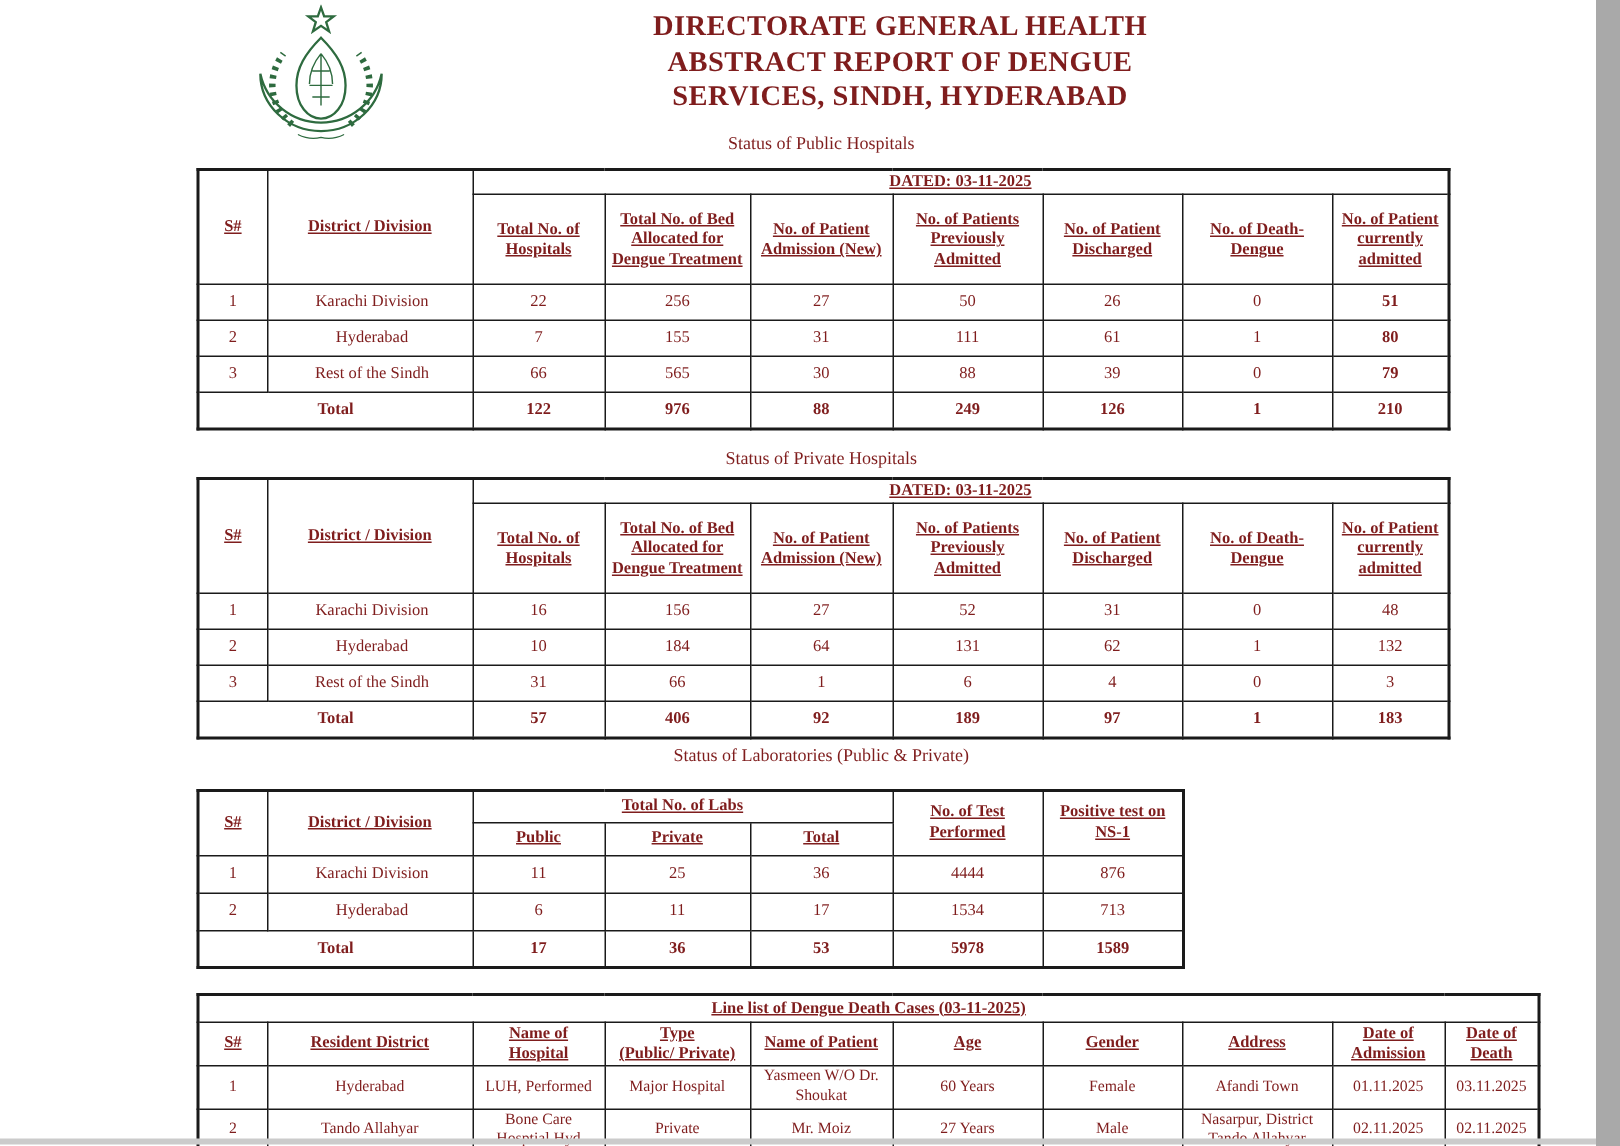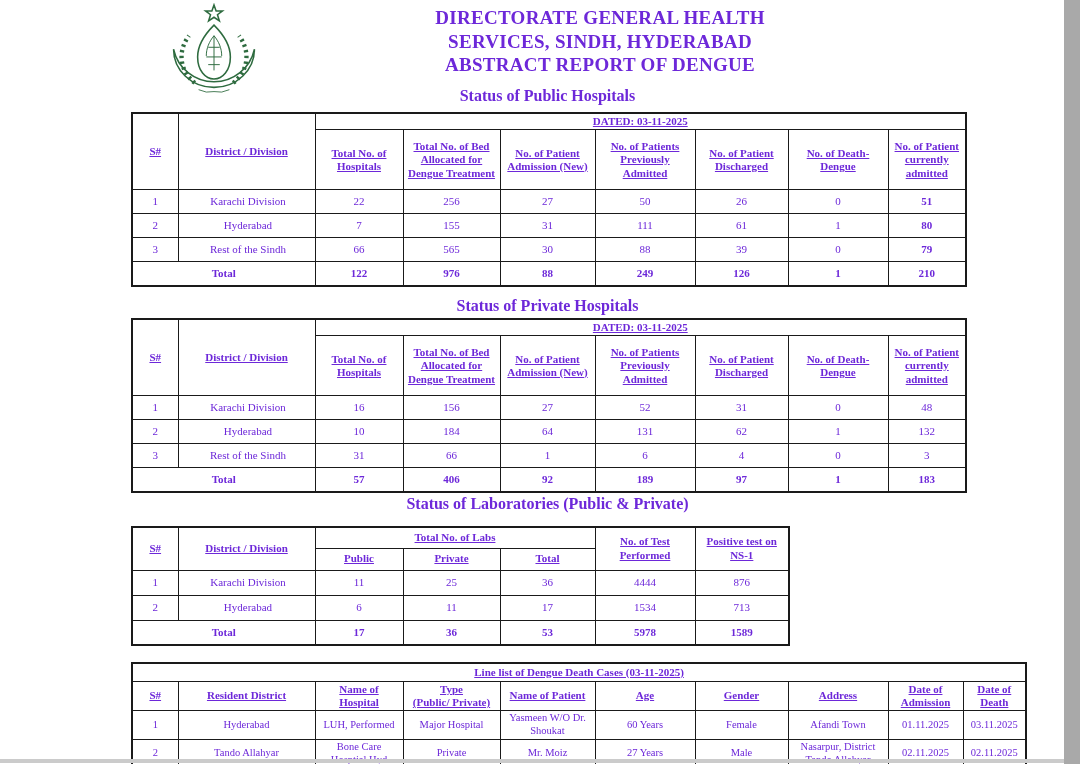--- a/index.html
+++ b/index.html
@@ -1,22 +1,22 @@
 <!DOCTYPE html>
 <html><head>
 <meta charset="utf-8">
 <style>
   html,body{margin:0;padding:0;background:#fff;}
   #page{position:relative;width:1080px;height:764px;background:#ffffff;overflow:hidden;
-        font-family:"Liberation Serif","DejaVu Serif",serif;color:#6d28d9;}
+        font-family:"Liberation Serif","DejaVu Serif",serif;color:#7f1d1d;}
   .org{position:absolute;left:408px;top:6px;width:384px;text-align:center;
        font-weight:bold;font-size:19px;line-height:23.5px;letter-spacing:0.3px;}
   .logo{position:absolute;left:164px;top:3px;width:100px;height:104px;}
   .sec-title{position:absolute;left:131px;width:833px;text-align:center;
-             font-weight:bold;font-size:16px;height:19px;line-height:19px;}
+             font-weight:normal;font-size:12px;height:19px;line-height:19px;}
   #title-public{top:86px;}
   #title-private{top:296px;text-align:center;}
   #title-labs{top:494px;}
   table.tbl{position:absolute;border-collapse:collapse;table-layout:fixed;
             border:2px solid #1a1a1a;background:#fff;}
   .tbl th,.tbl td{border:1px solid #1a1a1a;text-align:center;vertical-align:middle;
                   padding:1px 3px;font-size:11px;line-height:1.22;overflow:hidden;}
   .tbl th{font-weight:bold;text-decoration:underline;}
   #t-public{left:131px;top:112px;width:834px;}
   #t-private{left:131px;top:318px;width:834px;}
@@ -51,22 +51,22 @@
       <path d="M50 34 C45 40 42 47 42 55 M50 34 C55 40 58 47 58 55 M50 34 L50 70 M44 46 L56 46 M42 56 L58 56 M44 64 L56 64" stroke-width="1"></path>
       <path d="M8 48 A43 43 0 0 0 92 48 A35 33 0 0 1 8 48 Z"></path>
       <path d="M30 83 C14 70 12 50 24 34" stroke-width="4.5" stroke-dasharray="2.5,3.5"></path>
       <path d="M70 83 C86 70 88 50 76 34" stroke-width="4.5" stroke-dasharray="2.5,3.5"></path>
       <path d="M34 90 Q42 94 50 92 Q58 94 66 90" stroke-width="0.9"></path>
     </g>
   </svg>
 
   <div class="org">
     <div>DIRECTORATE GENERAL HEALTH</div>
+    <div>ABSTRACT REPORT OF DENGUE</div>
     <div>SERVICES, SINDH, HYDERABAD</div>
-    <div>ABSTRACT REPORT OF DENGUE</div>
   </div>
 
   <div class="sec-title" id="title-public">Status of Public Hospitals</div>
 
   <table class="tbl" id="t-public">
     <colgroup>
       <col style="width:46px">
         <col style="width:137px">
         <col style="width:88px">
         <col style="width:97px">

